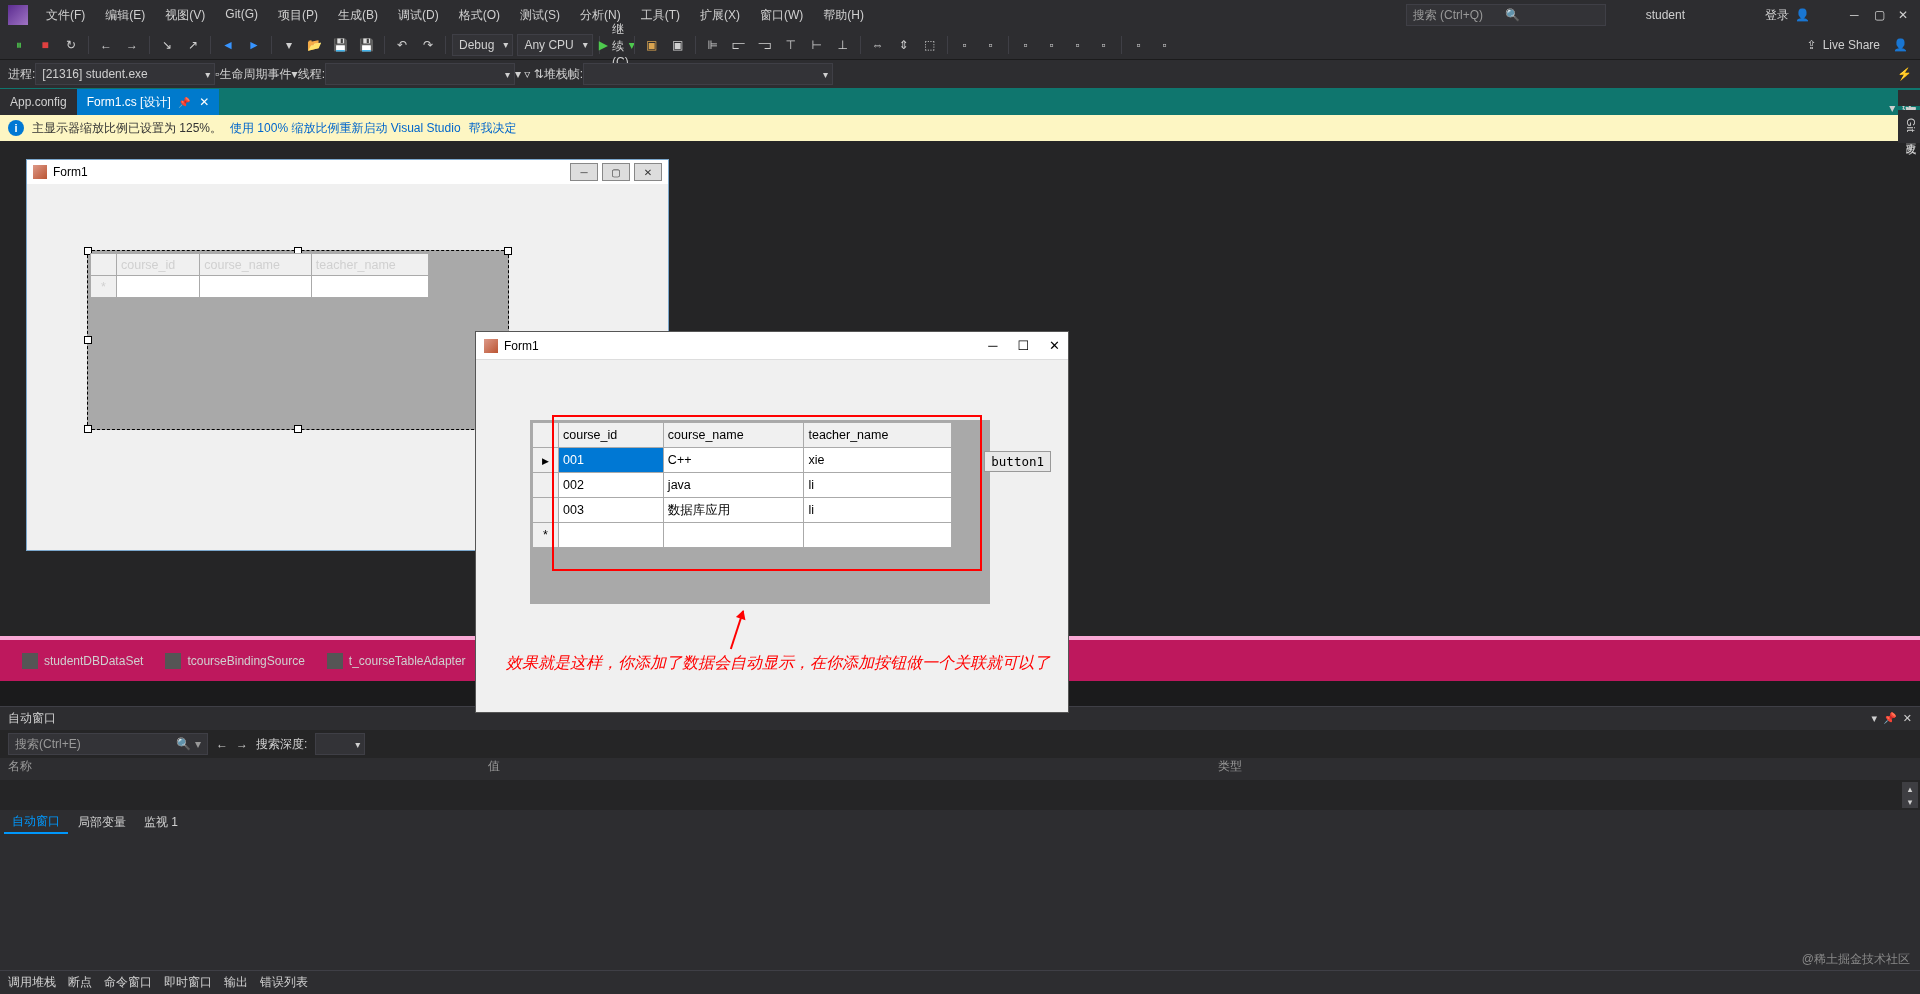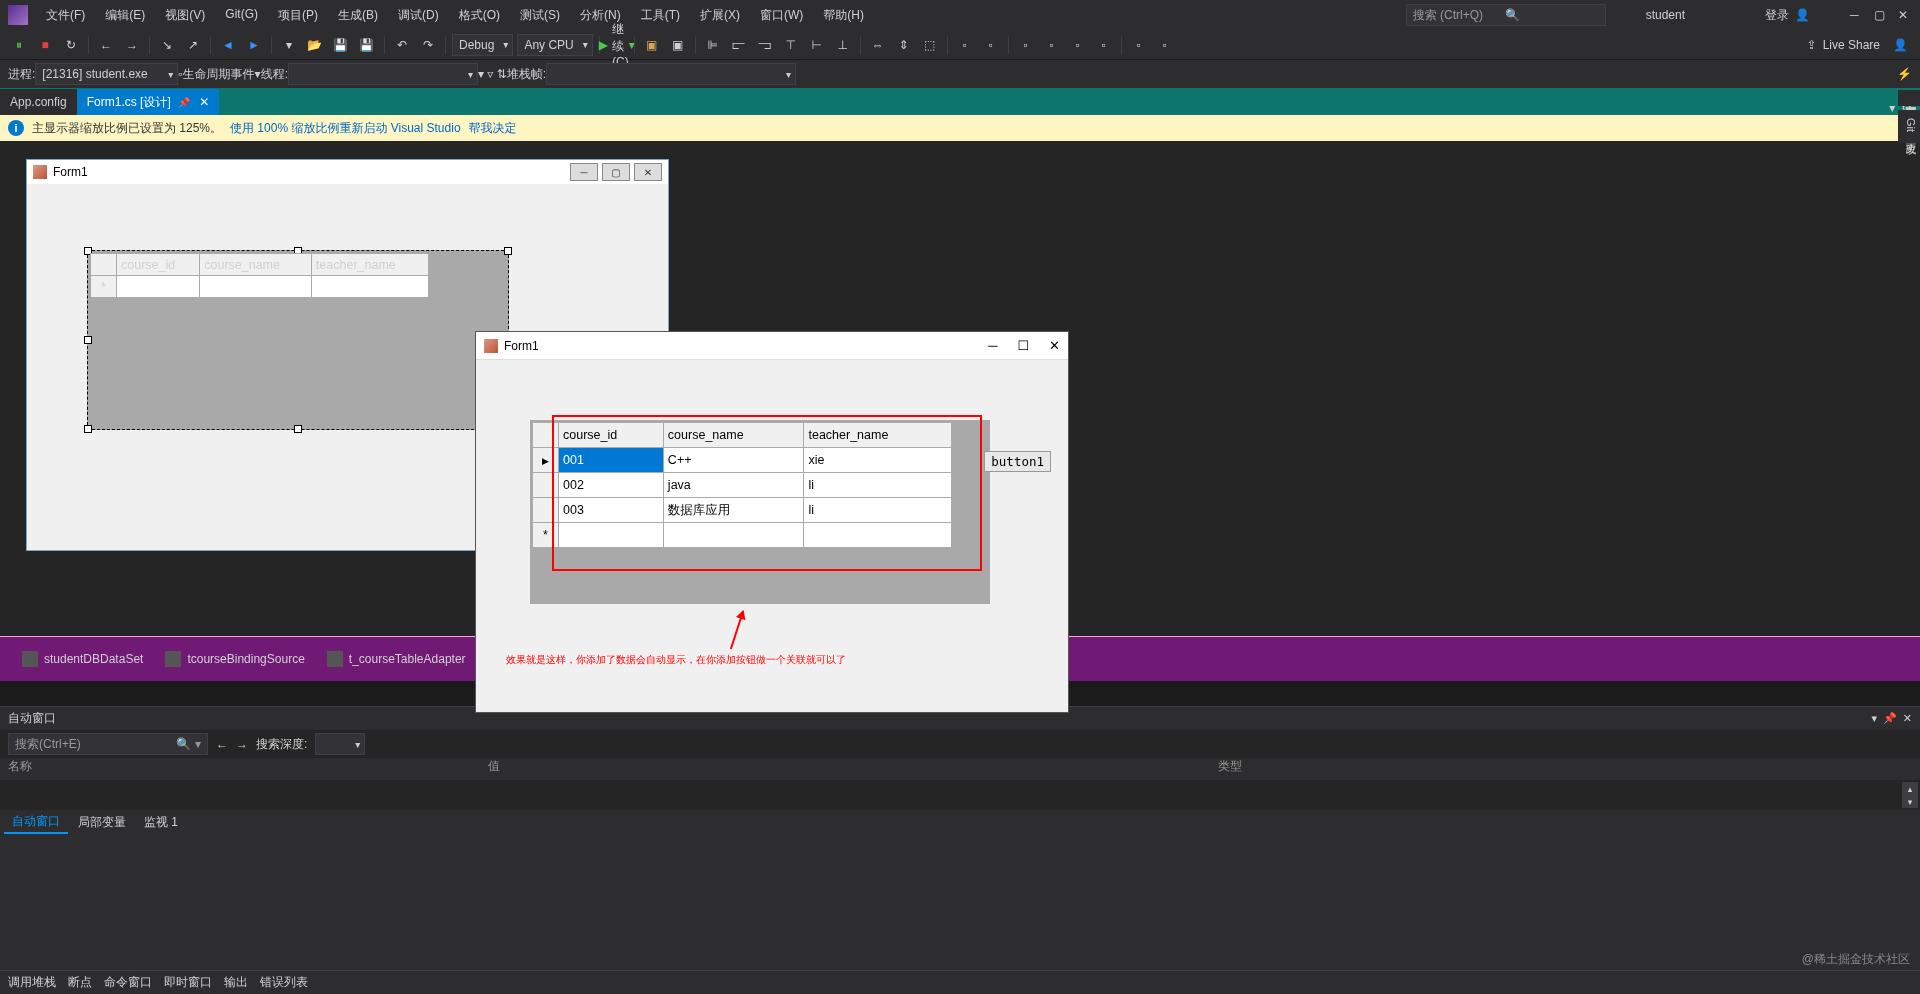--- a/index.html
+++ b/index.html
@@ -73,24 +73,24 @@
 .rt-grid { position:absolute; left:2px; top:2px; width:420px; background:#fff; }
 .rt-grid table { border-collapse:collapse; width:100%; font-family:monospace; font-size:12.5px; }
 .rt-grid th,.rt-grid td { border:1px solid #aaa; height:25px; padding:0 4px; text-align:left; background:#fff; color:#000; }
 .rt-grid th { background:#f0f0f0; font-weight:normal; color:#000; }
 .rt-grid .rowh { width:26px; background:#f0f0f0; text-align:center; }
 .rt-grid .sel { background:#0078d4; color:#fff; }
 .rt-grid .cur::before { content:"▶"; font-size:9px; color:#000; }
 .rt-btn { position:absolute; right:17px; top:91px; padding:2px 6px; background:#e8e8e8; border:1px solid #999; font-family:monospace; font-size:12.5px; color:#000; }
 .rt-arrow { position:absolute; left:260px; top:250px; width:2px; height:40px; background:#ff0000; transform:rotate(18deg); }
 .rt-arrow::before { content:""; position:absolute; top:-6px; left:-4px; border:5px solid transparent; border-bottom:9px solid #ff0000; }
-.rt-note { position:absolute; left:30px; top:293px; color:#ff0000; font-size:10px; }
-
-
-.tray { height:45px; background:#701a75; display:flex; align-items:center; padding:0 22px; gap:22px; border-top:1px solid #f9a8d4; }
+.rt-note { position:absolute; left:30px; top:293px; color:#ff0000; font-size:16px;font-style:italic; }
+
+
+.tray { height:45px; background:#be185d; display:flex; align-items:center; padding:0 22px; gap:22px; border-top:4px solid #f9a8d4; }
 .tray-item { display:flex; align-items:center; gap:6px; cursor:pointer; }
 .tray-icon { width:16px; height:16px; background:#555; }
 
 
 .bot-gap { height:25px; background:#1b1b1c; }
 .panel-hdr { height:24px; background:#2d2d30; display:flex; align-items:center; padding:0 8px; border-top:1px solid #3f3f46; }
 .panel-hdr-btns { margin-left:auto; display:flex; gap:6px; font-size:11px; }
 .panel-search { height:28px; background:#252526; display:flex; align-items:center; padding:0 8px; gap:8px; }
 .psearch-in { width:200px; height:22px; background:#333337; border:1px solid #3f3f46; padding:0 6px; color:#999; display:flex; align-items:center; }
 .panel-cols { height:22px; background:#2d2d30; display:flex; padding:0 8px; }
@@ -202,21 +202,21 @@
   <div class="tb-btn">▫</div>
   <div class="liveshare">
       <span>⇪</span>
       <span>Live Share</span>
     </div>
   <div class="tb-btn" style="position:absolute;right:8px">👤</div>
 </div>
 
 <div class="debugbar">
   <span class="dbg-lbl">进程:</span>
-  <div class="tb-combo" style="width:143px">[21316] student.exe</div>
+  <div class="tb-combo" style="width:180px">[21316] student.exe</div>
   <span>▫</span>
   <span class="dbg-lbl">生命周期事件</span>
   <span>▾</span>
   <span class="dbg-lbl">线程:</span>
   <div class="tb-combo" style="width:190px"></div>
   <span>▾ ▿ ⇅</span>
   <span class="dbg-lbl">堆栈帧:</span>
   <div class="tb-combo" style="width:250px"></div>
   <span style="margin-left:auto">⚡</span>
 </div>

